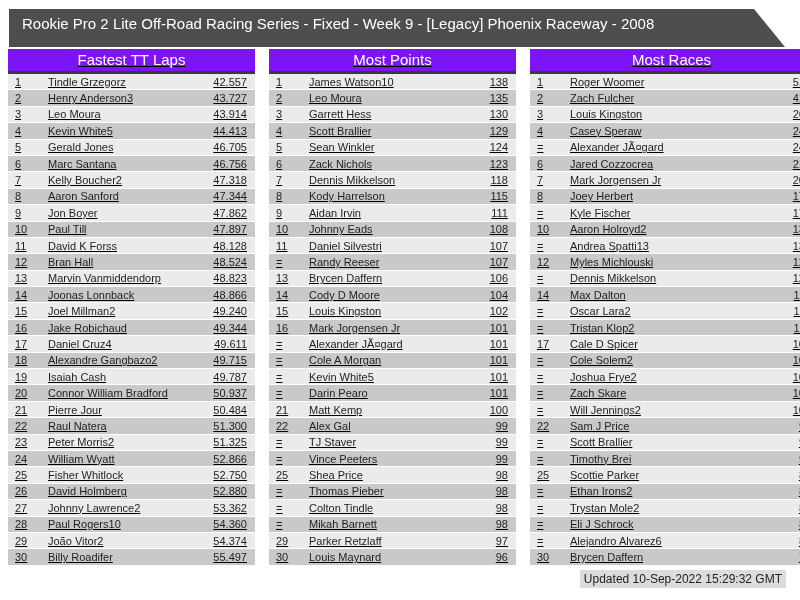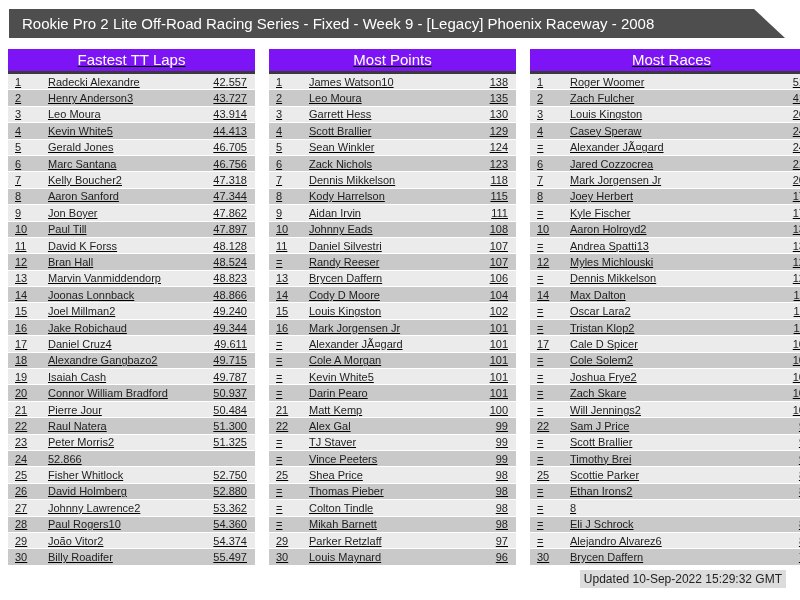--- a/index.html
+++ b/index.html
@@ -1,18 +1,18 @@
 <!DOCTYPE html>
 <html><head>
 <meta charset="utf-8">
 <style>
   html,body{margin:0;padding:0;background:#ffffff;}
   .page{position:relative;width:800px;height:600px;background:#ffffff;overflow:hidden;
         font-family:"Liberation Sans", sans-serif;}
-  .title-bar{position:absolute;left:9px;top:9px;width:776px;height:29px;
+  .title-bar{position:absolute;left:9px;top:9px;width:776px;height:38px;
         background:#4e4e4e;color:#ffffff;font-size:15px;line-height:29px;
         padding-left:13px;box-sizing:border-box;
         clip-path:polygon(0 0, calc(100% - 31px) 0, 100% 100%, 0 100%);}
   .boards{position:absolute;left:8px;top:49px;display:flex;gap:14px;text-decoration:underline;}
   .board{width:247px;}
   .board:last-child{width:283px;}
   .board-title{height:22px;line-height:22px;text-align:center;color:#ffffff;
         font-size:15px;background:#7c14f5;border-bottom:3px solid #3a3a3a;}
   .row{display:flex;align-items:center;height:15.4px;margin-bottom:1px;
         font-size:11px;color:#1e1e1e;}
@@ -33,21 +33,21 @@
     <span>Rookie Pro 2 Lite Off-Road Racing Series - Fixed - Week 9 - [Legacy] Phoenix Raceway - 2008</span>
   </div>
 
   <div class="boards">
 
     <section class="board">
       <header class="board-title">Fastest TT Laps</header>
       <div class="rows">
           <div class="row odd">
             <span class="rank">1</span>
-            <span class="name">Radecki Alexandre</span>
+            <span class="name">Tindle Grzegorz</span>
             <span class="value">42.557</span>
           </div>
           <div class="row even">
             <span class="rank">2</span>
             <span class="name">Henry Anderson3</span>
             <span class="value">43.727</span>
           </div>
           <div class="row odd">
             <span class="rank">3</span>
             <span class="name">Leo Moura</span>
@@ -148,20 +148,21 @@
             <span class="name">Raul Natera</span>
             <span class="value">51.300</span>
           </div>
           <div class="row odd">
             <span class="rank">23</span>
             <span class="name">Peter Morris2</span>
             <span class="value">51.325</span>
           </div>
           <div class="row even">
             <span class="rank">24</span>
+            <span class="name">William Wyatt</span>
             <span class="value">52.866</span>
           </div>
           <div class="row odd">
             <span class="rank">25</span>
             <span class="name">Fisher Whitlock</span>
             <span class="value">52.750</span>
           </div>
           <div class="row even">
             <span class="rank">26</span>
             <span class="name">David Holmberg</span>
@@ -474,20 +475,21 @@
             <span class="name">Scottie Parker</span>
             <span class="value">8</span>
           </div>
           <div class="row even">
             <span class="rank">=</span>
             <span class="name">Ethan Irons2</span>
             <span class="value">8</span>
           </div>
           <div class="row odd">
             <span class="rank">=</span>
+            <span class="name">Trystan Mole2</span>
             <span class="value">8</span>
           </div>
           <div class="row even">
             <span class="rank">=</span>
             <span class="name">Eli J Schrock</span>
             <span class="value">8</span>
           </div>
           <div class="row odd">
             <span class="rank">=</span>
             <span class="name">Alejandro Alvarez6</span>

